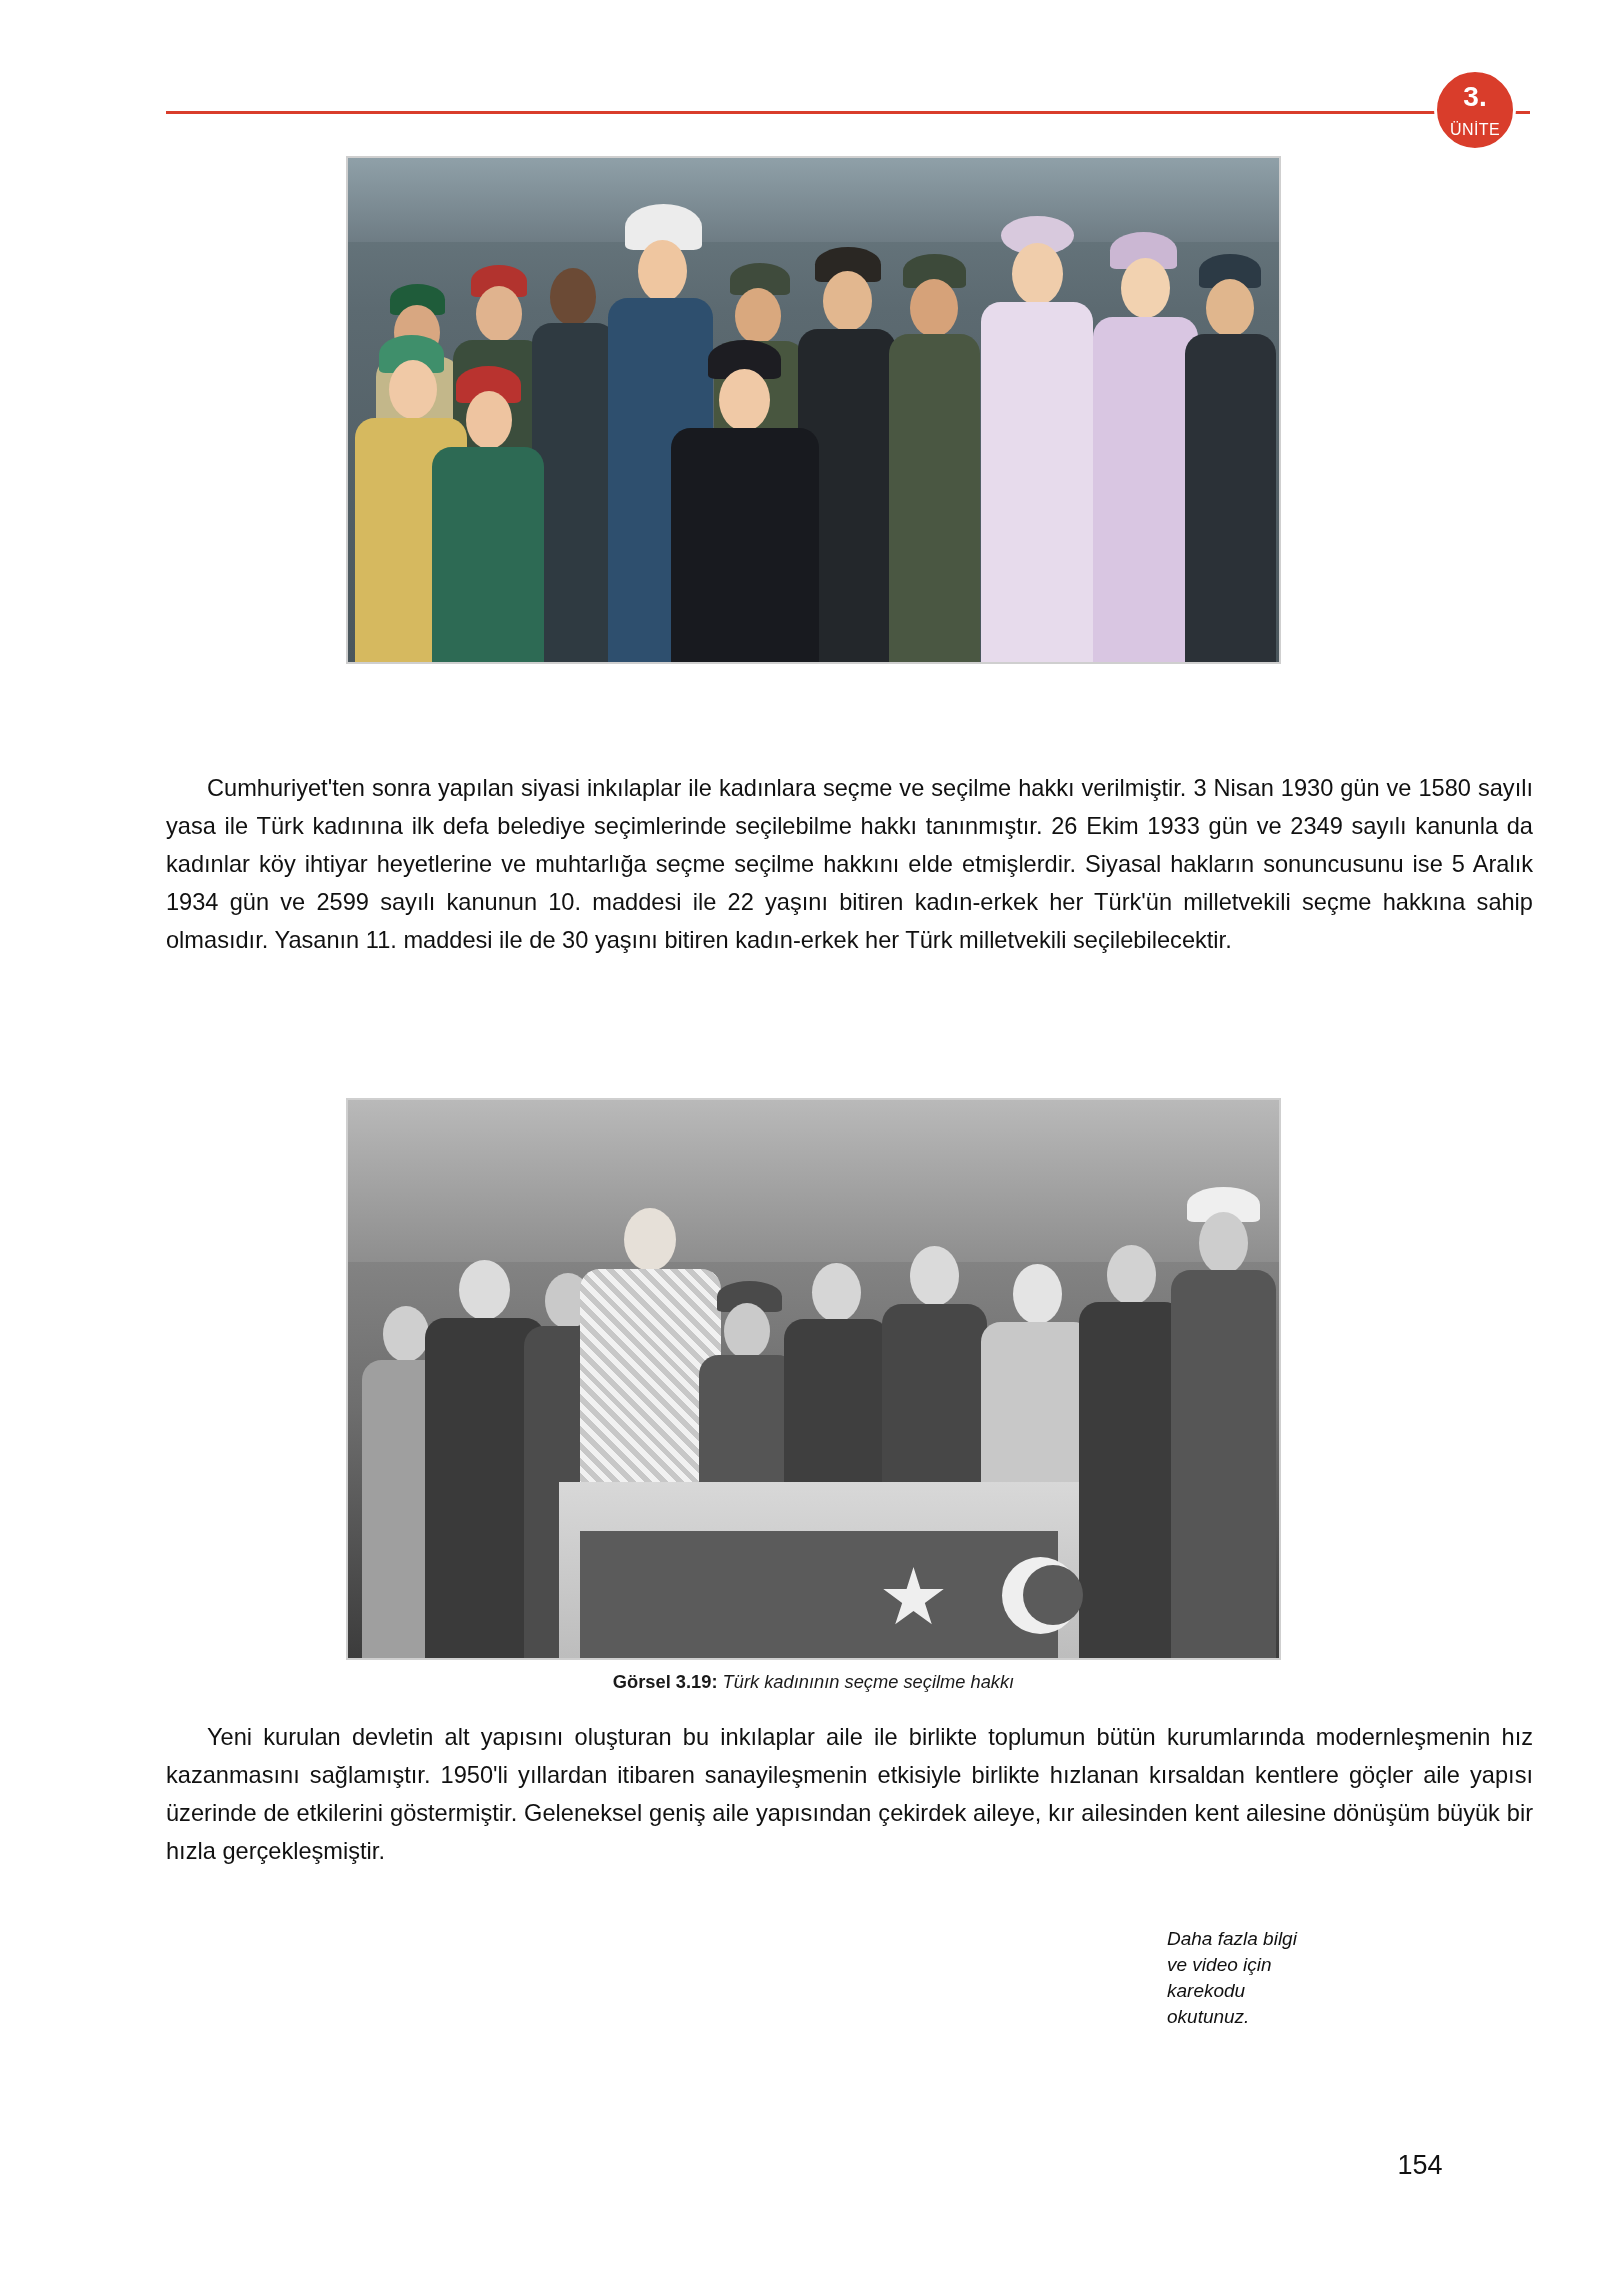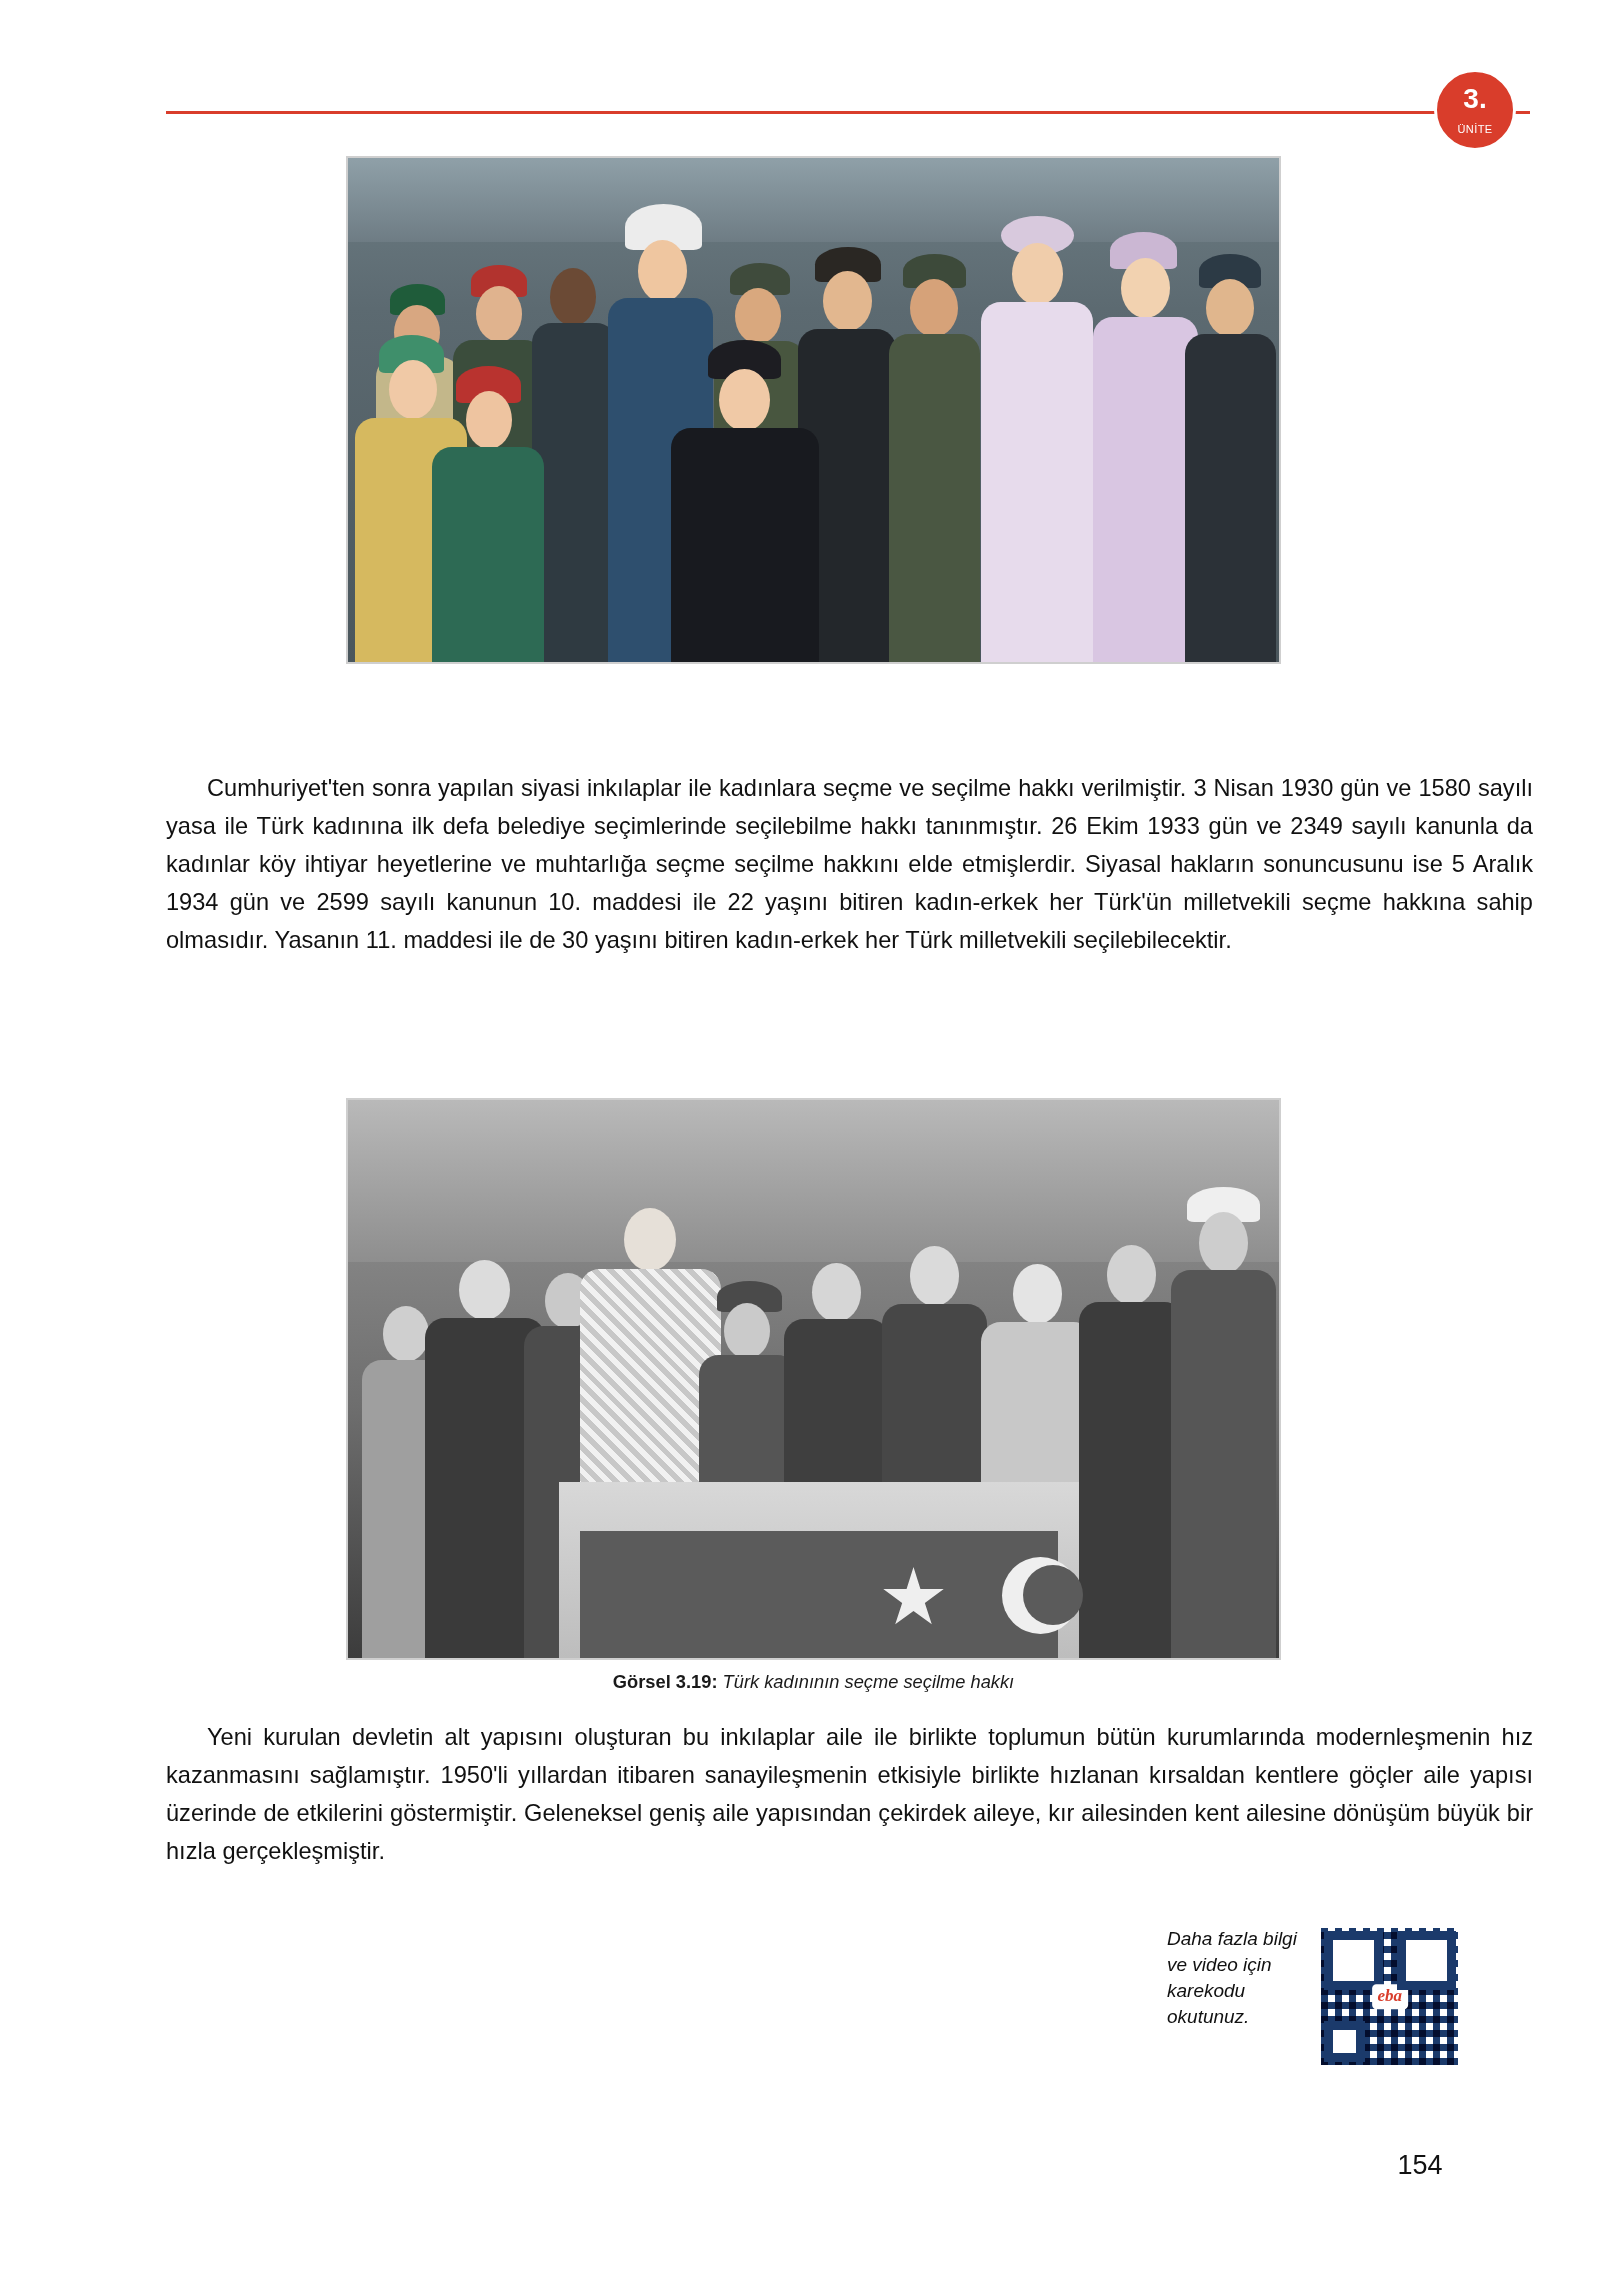--- a/index.html
+++ b/index.html
@@ -59,21 +59,21 @@
     background: #d93d2b;
     border: 3.5px solid #ffffff;
     color: #ffffff;
     display: flex;
     flex-direction: column;
     align-items: center;
     justify-content: center;
     line-height: 1;
   }
   .unit-badge .num { font-size: 28px; font-weight: bold; }
-  .unit-badge .lbl { font-size: 11px; letter-spacing: 0.4px; margin-top: 11px; text-align: right; }
+  .unit-badge .lbl { font-size: 16px; letter-spacing: 0.4px; margin-top: 11px; text-align: right; }
 
   
   .figure {
     position: absolute;
     left: 346px;
     width: 935px;
   }
   .figure .frame {
     width: 935px;
     border: 2.8px solid #cfcfcf;
@@ -340,20 +340,16 @@
   <div class="caption">
     <b>Görsel 3.19:</b>
     <i>Türk kadınının seçme seçilme hakkı</i>
   </div>
 </div>
 
 <p class="para" id="para-2">Yeni kurulan devletin alt yapısını oluşturan bu inkılaplar aile ile birlikte toplumun bütün kurumlarında modernleşmenin hız kazanmasını sağlamıştır. 1950'li yıllardan itibaren sanayileşmenin etkisiyle birlikte hızlanan kırsaldan kentlere göçler aile yapısı üzerinde de etkilerini göstermiştir. Geleneksel geniş aile yapısından çekirdek aileye, kır ailesinden kent ailesine dönüşüm büyük bir hızla gerçekleşmiştir.</p>
 
 <div class="qr-block">
   <div class="qr-text">Daha fazla bilgi ve video için karekodu okutunuz.</div>
-  <div class="qr-code">
-    <div class="qr-eye3"></div>
-    <div class="qr-logo">eba</div>
-  </div>
 </div>
 
 <div class="page-number">154</div>
 
 
 </body></html>

